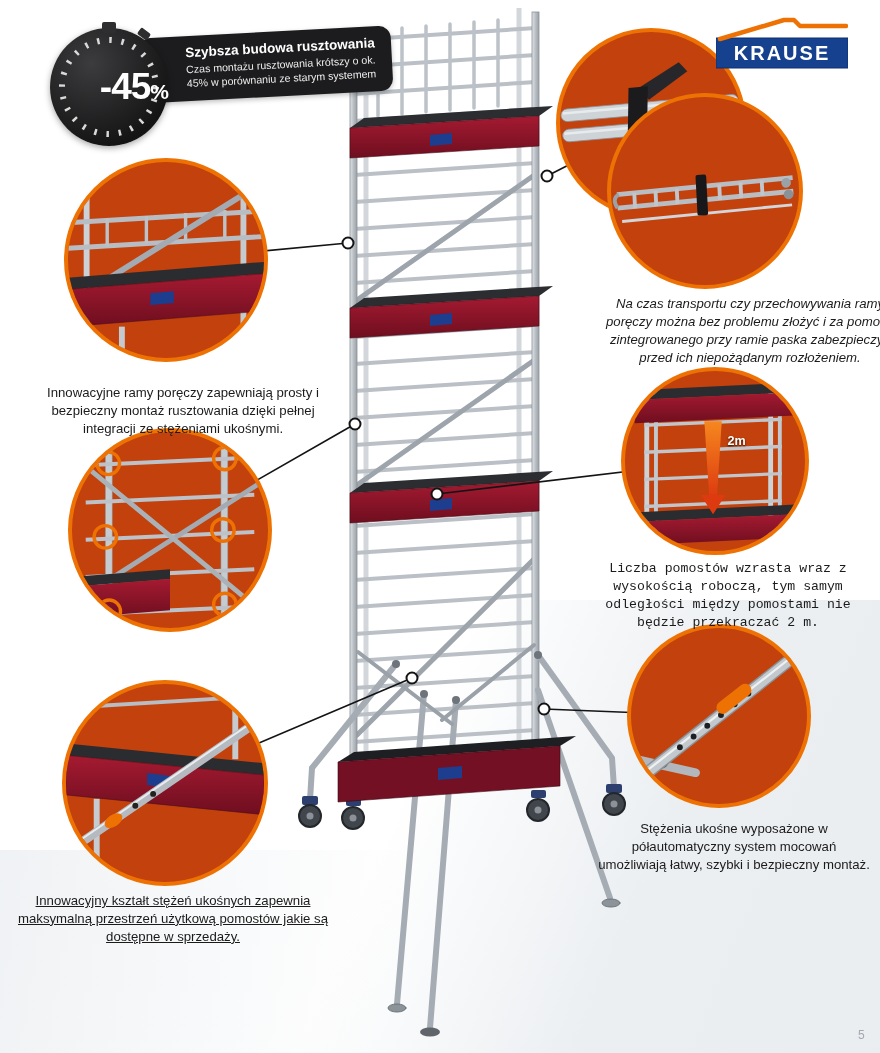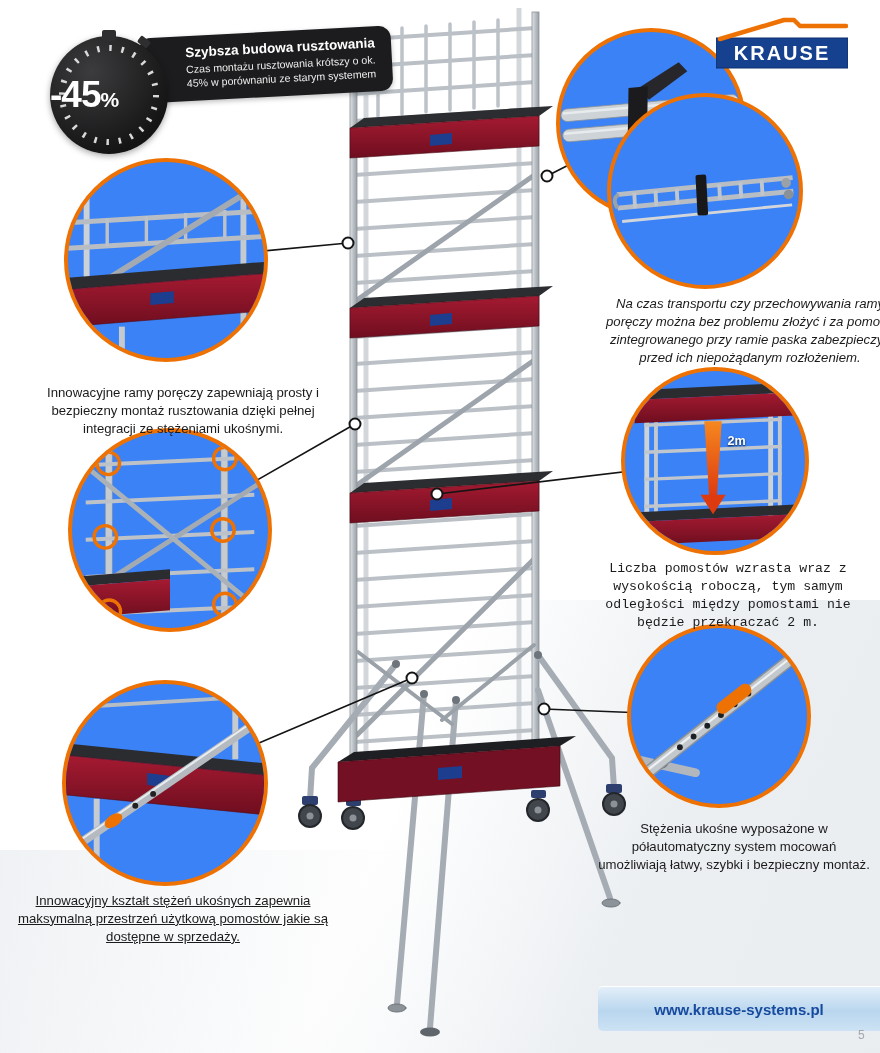--- a/index.html
+++ b/index.html
@@ -8,44 +8,44 @@
     background:#ffffff;overflow:hidden;
     font-family:"Liberation Sans","DejaVu Sans",sans-serif;
   }
   .wash1{position:absolute;left:0;top:600px;width:880px;height:453px;z-index:0;
     background:linear-gradient(112deg,rgba(233,237,241,0) 45%,rgba(219,225,231,.55) 72%,rgba(209,216,223,.45) 100%);}
   .wash2{position:absolute;left:0;top:850px;width:560px;height:203px;z-index:0;
     background:linear-gradient(100deg,rgba(224,229,234,.5) 0%,rgba(224,229,234,0) 70%);}
   .tower{position:absolute;left:0;top:0;width:880px;height:1053px;z-index:1;}
 
   .callout{
-    position:absolute;border-radius:50%;border:4px solid #ee7203;background:#3b82f6;
+    position:absolute;border-radius:50%;border:4px solid #ee7203;background:#c2410c;
     overflow:hidden;z-index:2;box-sizing:border-box;
   }
   .callout svg{display:block;width:100%;height:100%;}
 
   .note{
     position:absolute;z-index:3;text-align:center;color:#1b1b1b;
     font-size:13.2px;line-height:1.36;
   }
   .note b{font-weight:bold;}
 
   
   .badge{position:absolute;left:50px;top:16px;width:310px;height:134px;z-index:4;}
   .badge-banner{
     position:absolute;left:90px;top:16px;width:252px;background:#1c1c1e;color:#fff;
     border-radius:12px;transform:rotate(-3deg);padding:9px 14px 11px 46px;box-sizing:border-box;
     box-shadow:0 2px 5px rgba(0,0,0,.25);
   }
   .badge-title{font-size:13.5px;font-weight:bold;white-space:nowrap;}
   .badge-body{font-size:10.6px;line-height:1.28;color:#ececec;margin-top:3px;}
   .badge-circle{
-    position:absolute;left:0;top:20px;width:118px;height:118px;border-radius:50%;
+    position:absolute;left:0;top:12px;width:118px;height:118px;border-radius:50%;
     background:radial-gradient(circle at 35% 30%,#3c3c3e,#141415 75%);
-    display:flex;align-items:center;justify-content:flex-start;
+    display:flex;align-items:center;justify-content:flex-end;
     box-shadow:0 2px 6px rgba(0,0,0,.35);
   }
   .badge-ticks{position:absolute;left:-8px;top:-8px;width:134px;height:134px;overflow:visible;}
   .badge-percent{position:relative;color:#fff;font-weight:800;font-size:37px;letter-spacing:-1px;z-index:1;}
   .badge-percent .pc{font-size:21px;font-weight:800;}
 
   
   .logo{position:absolute;left:716px;top:14px;width:132px;height:56px;z-index:4;}
 
   
@@ -346,19 +346,16 @@
       <div class="badge-percent"><span>-45</span><span class="pc">%</span></div>
     </div>
   </div>
 
   <svg class="logo" viewBox="0 0 132 56">
     <rect x="0" y="24" width="132" height="30" fill="#16418f" stroke="#0d2f6e" stroke-width="1"></rect>
     <path d="M4 25 L68 6 L78 6 L84 12 L130 12" stroke="#ee7203" stroke-width="4.5" fill="none" stroke-linecap="round" stroke-linejoin="round"></path>
     <text x="66" y="46" text-anchor="middle" font-size="20" font-weight="800" letter-spacing="2" fill="#ffffff" font-family="Liberation Sans, sans-serif">KRAUSE</text>
   </svg>
 
-  <div class="urlbar">
-    <span>www.krause-systems.pl</span>
-  </div>
 
   <div class="pagenum">5</div>
 
 </div>
 
 </body></html>

